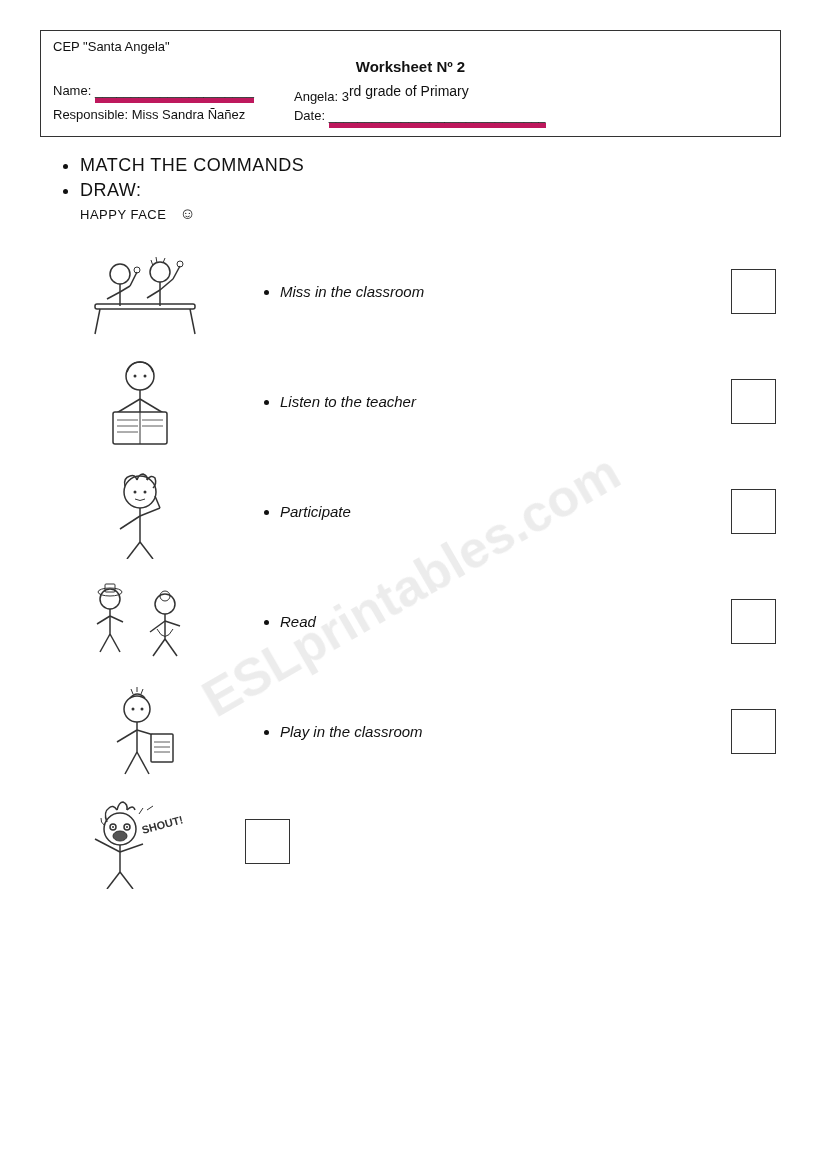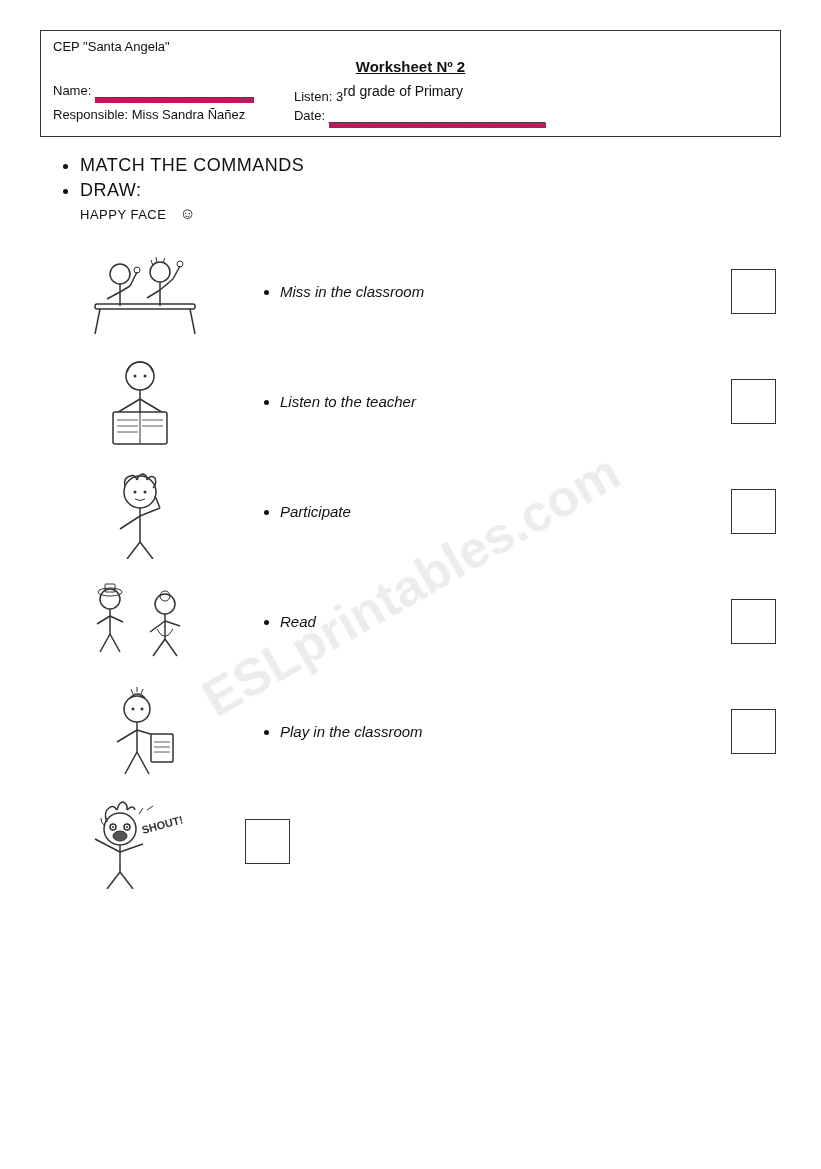--- a/index.html
+++ b/index.html
@@ -17,21 +17,20 @@
       margin-bottom: 18px;
     }
     .header-school {
       font-size: 13px;
       margin-bottom: 4px;
     }
     .header-title {
       text-align: center;
       font-size: 15px;
       font-weight: bold;
-      text-decoration: underline;
       margin-bottom: 8px;
     }
     .header-fields {
       display: flex;
       gap: 40px;
     }
     .header-left, .header-right {
       display: flex;
       flex-direction: column;
       gap: 4px;
@@ -142,21 +141,21 @@
   <div class="header-fields">
     <div class="header-left">
       <div>
         <span>Name:</span>
         <span class="underline-field">______________________</span>
       </div>
       <div>Responsible: Miss Sandra Ñañez</div>
     </div>
     <div class="header-right">
       <div>
-        <span>Listen:</span>
+        <span>Angela:</span>
         <span>3</span><span class="superscript">rd grade of Primary</span>
       </div>
       <div>
         <span>Date:</span>
         <span class="underline-field">______________________________</span>
       </div>
     </div>
   </div>
 </div>
 

